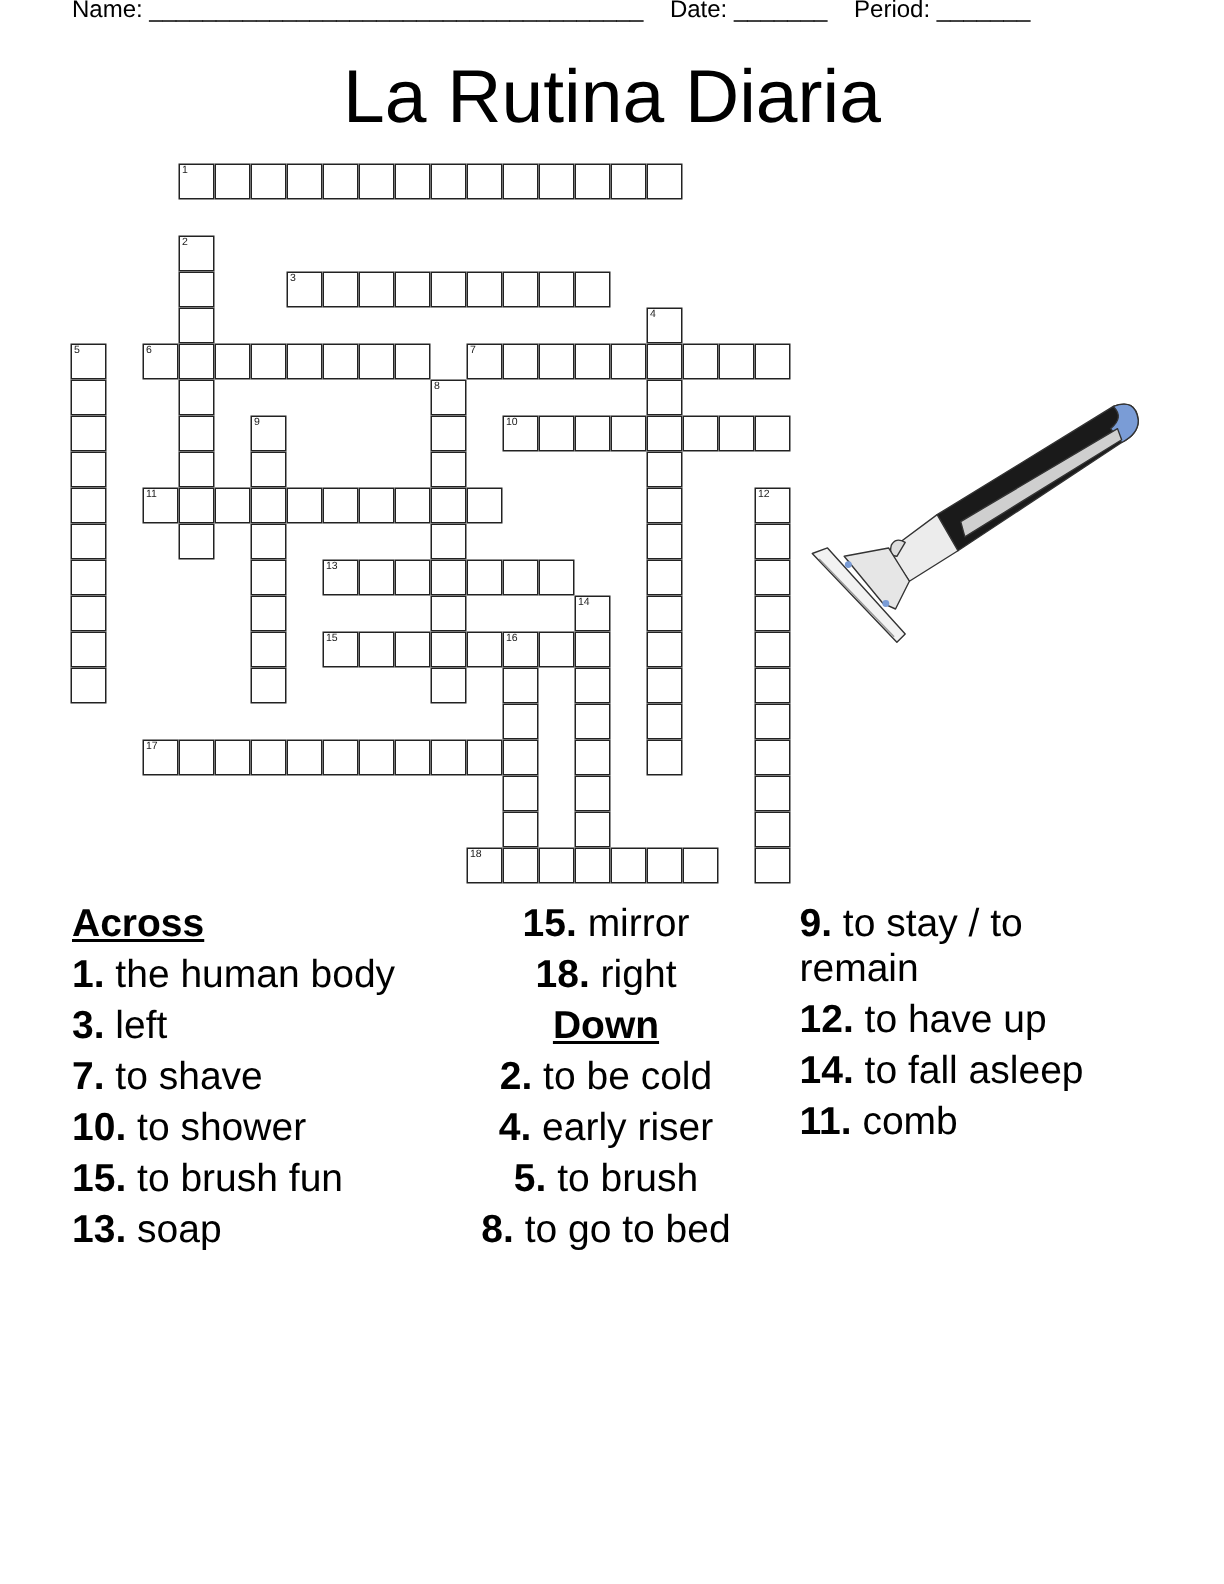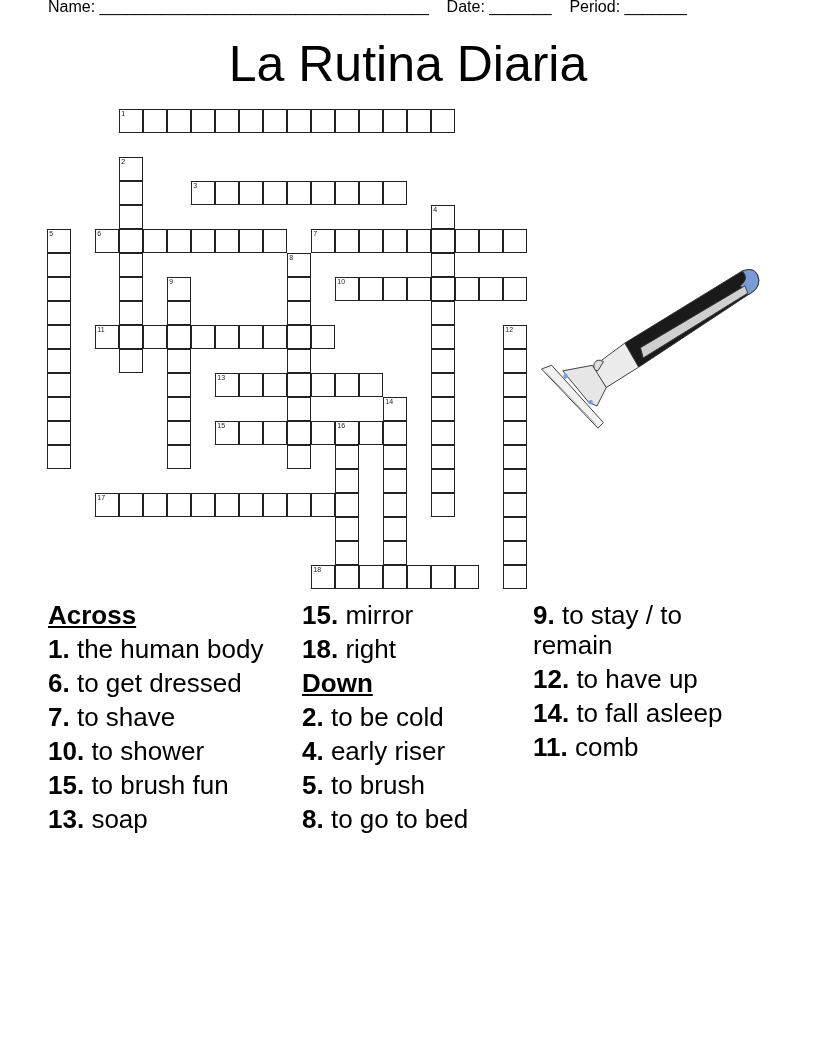--- a/index.html
+++ b/index.html
@@ -230,27 +230,27 @@
     <path d="M10 124 L64 180" stroke="#999" fill="none"></path>
     <circle cx="31" cy="128" r="2.5" fill="#7a9cd6" stroke="none"></circle>
     <circle cx="58" cy="156" r="2.5" fill="#7a9cd6" stroke="none"></circle>
   </g>
 </svg>
 
 <div class="clues">
   <div class="col" style="left:48px; top:0;" id="col1">
       <div class="section-title">Across</div>
       <div class="clue"><b>1.</b><span> the human body</span></div>
-      <div class="clue"><b>6.</b><span> to get dressed</span></div>
+      <div class="clue"><b>3.</b><span> left</span></div>
       <div class="clue"><b>7.</b><span> to shave</span></div>
       <div class="clue"><b>10.</b><span> to shower</span></div>
       <div class="clue"><b>15.</b><span> to brush fun</span></div>
       <div class="clue"><b>13.</b><span> soap</span></div>
     </div>
-  <div class="col" style="left:302px; top:0;" id="col2">
+  <div class="col" style="left:289px; top:0;text-align:center;" id="col2">
       <div class="clue"><b>15.</b><span> mirror</span></div>
       <div class="clue"><b>18.</b><span> right</span></div>
       <div class="section-title">Down</div>
       <div class="clue"><b>2.</b><span> to be cold</span></div>
       <div class="clue"><b>4.</b><span> early riser</span></div>
       <div class="clue"><b>5.</b><span> to brush</span></div>
       <div class="clue"><b>8.</b><span> to go to bed</span></div>
     </div>
   <div class="col" style="left:533px; top:0;" id="col3">
       <div class="clue"><b>9.</b><span> to stay / to remain</span></div>

